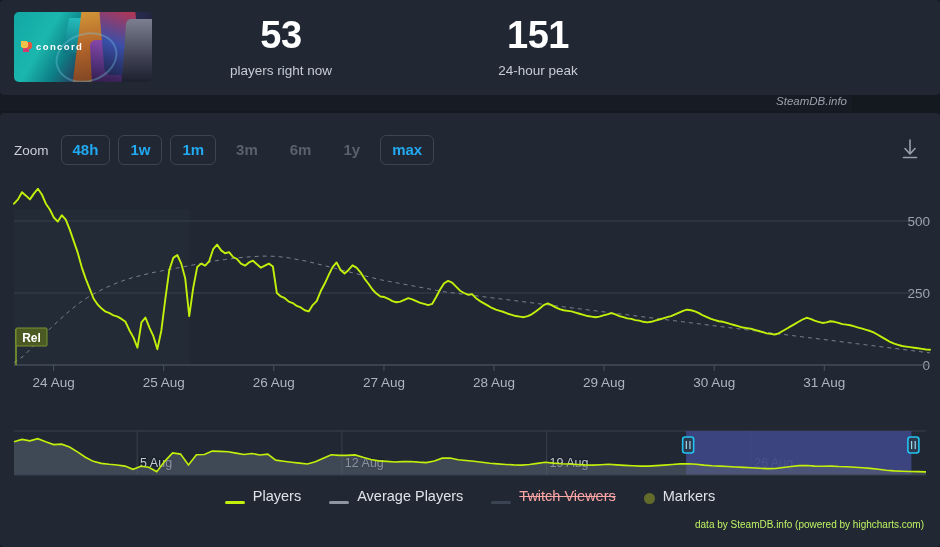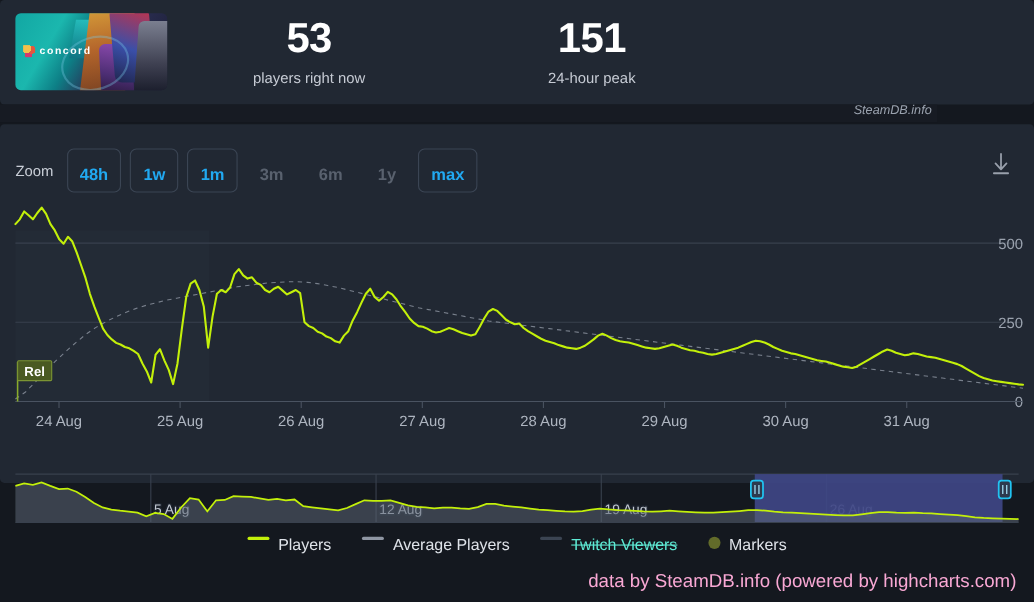--- a/index.html
+++ b/index.html
@@ -90,33 +90,33 @@
     background: #171b23;
   }
   .watermark {
     position: absolute; right: 5px; top: 0px;
     color: #9aa2ae; font-size: 11.5px; font-style: italic;
     font-family: "Liberation Sans", sans-serif;
   }
 
   
   .chart-card {
-    position: absolute; left: 0; top: 113px; width: 940px; height: 326px;
+    position: absolute; left: 0; top: 113px; width: 940px; height: 434px;
     background: #212833; border-radius: 4px;
   }
 
   
   .zoom-bar {
     position: absolute; left: 14px; top: 22px;
     display: flex; align-items: center; gap: 8px;
   }
   .zoom-label { color: #c9ced7; font-size: 13.5px; margin-right: 4px; }
   .zoom-btn {
     font-size: 15px; font-weight: 700;
-    padding: 16px 11px 6px; border-radius: 6px;
+    padding: 6px 11px 6px; border-radius: 6px;
     background: transparent; border: 1px solid transparent;
     line-height: 16px; cursor: pointer; white-space: nowrap;
   }
   .zoom-btn.active { color: #21a9f1; border-color: #3b4554; }
   .zoom-btn.dim { color: #59616e; border-color: transparent; }
   .zoom-btn.outlined { color: #21a9f1; border-color: #3b4554; }
 
   .download-btn {
     position: absolute; right: 16px; top: 22px;
     width: 28px; height: 28px; cursor: pointer;
@@ -129,29 +129,29 @@
   .plot-svg { display: block; }
 
   
   .navigator { position: absolute; left: 0; top: 310px; width: 940px; height: 60px; }
 
   
   .legend {
     position: absolute; left: 0; top: 375px; width: 940px;
     display: flex; justify-content: center; align-items: center; gap: 28px;
   }
-  .legend-item { display: flex; align-items: flex-start; gap: 8px; cursor: pointer; }
+  .legend-item { display: flex; align-items: flex-end; gap: 8px; cursor: pointer; }
   .legend-text { font-size: 14.5px; color: #dfe3e9; }
-  .legend-item.disabled .legend-text { color: #5eead4; text-decoration: line-through; }
+  .legend-item.disabled .legend-text { color: #fca5a5; text-decoration: line-through; }
   .legend-line { width: 20px; height: 3px; border-radius: 2px; }
   .legend-dot { width: 11px; height: 11px; border-radius: 50%; }
 
   .credit {
     position: absolute; right: 16px; top: 406px;
-    color: #f9a8d4; font-size: 17px;
+    color: #bef264; font-size: 10px;
   }
 </style>
 </head>
 <body>
 
 <div id="app">
 
   <div class="stats-card">
 
     <div class="capsule">

